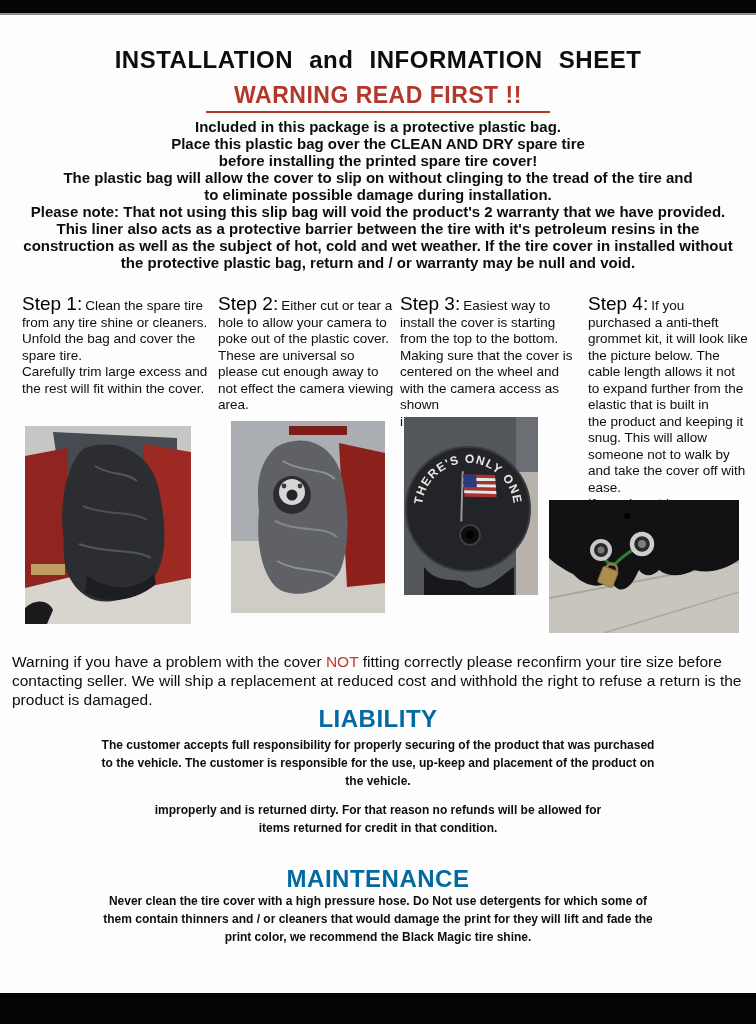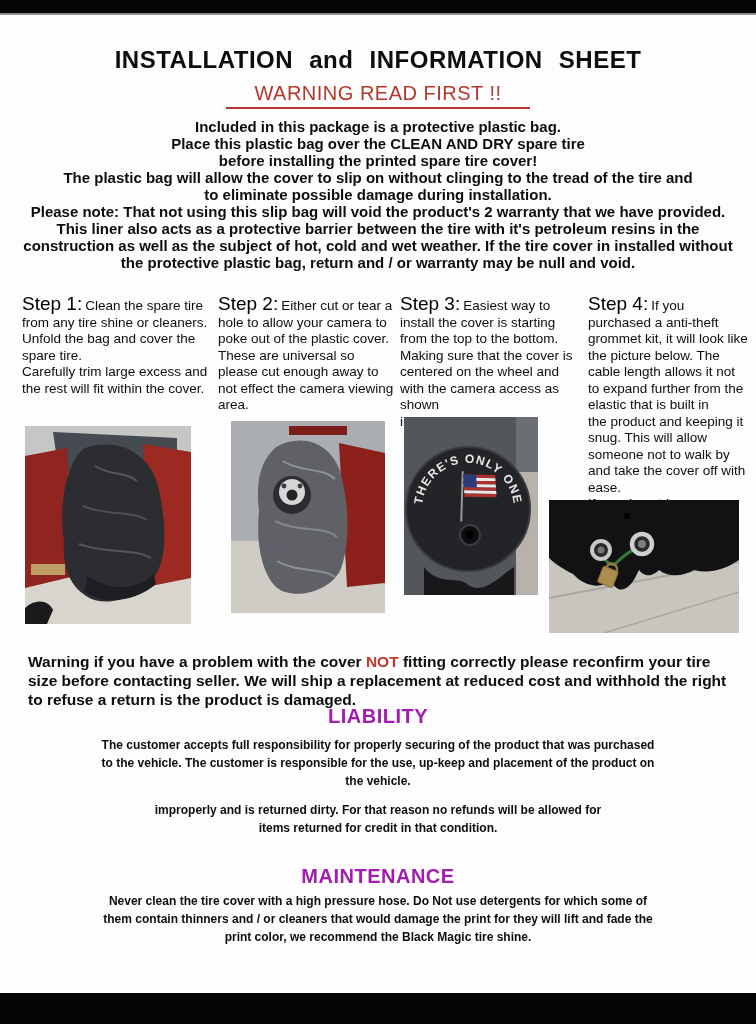--- a/index.html
+++ b/index.html
@@ -4,36 +4,36 @@
 <style>
   html,body{margin:0;padding:0;background:#ffffff;}
   #page{position:relative;width:756px;height:1024px;background:#fdfdfd;overflow:hidden;
         font-family:"Liberation Sans","DejaVu Sans",sans-serif;color:#0d0d0d;}
   .bar{position:absolute;left:0;width:756px;background:#050505;}
   #bar-top{top:0;height:13px;border-bottom:2px solid #8f8f8f;}
   #bar-bottom{top:993px;height:31px;}
   .abs{position:absolute;left:0;width:756px;}
   #title{top:46px;text-align:center;font-size:24px;font-weight:700;letter-spacing:.5px;word-spacing:9px;}
   #warn-wrap{top:82px;text-align:center;}
-  #warn-title{display:inline-block;color:#b2382c;font-size:20px;font-weight:400;
+  #warn-title{display:inline-block;color:#b2382c;font-size:23px;font-weight:700;
               border-bottom:2px solid #b2382c;padding:0 28px 2px 28px;letter-spacing:.5px;}
   .cline{font-size:15px;font-weight:700;line-height:17px;text-align:center;white-space:nowrap;}
   #intro{top:118px;}
   #note{top:203px;}
   .step{position:absolute;top:296px;font-size:13.5px;line-height:16.5px;}
   .step-label{color:#000000;font-size:19px;font-weight:400;}
   .step-text{white-space:pre-line;margin-left:3px;}
   #step1{left:22px;width:186px;}
   #step2{left:218px;width:180px;}
   #step3{left:400px;width:180px;}
   #step4{left:588px;width:160px;}
   .photo{position:absolute;display:block;}
-  #warning-par{top:652px;padding:0 28px;box-sizing:border-box;font-size:15.5px;font-weight:700;line-height:19px;text-align:left;}
+  #warning-par{top:652px;padding:0 12px;box-sizing:border-box;font-size:15.5px;font-weight:400;line-height:19px;text-align:left;}
   .red{color:#c0392b;}
-  .sec-h{text-align:center;color:#a21caf;font-size:20px;font-weight:700;letter-spacing:.5px;}
+  .sec-h{text-align:center;color:#0369a1;font-size:24px;font-weight:700;letter-spacing:.5px;}
   #liability-h{top:705px;}
   #liability-b{top:736px;}
   #statelaw{top:801px;}
   #maintenance-h{top:865px;}
   #maintenance-b{top:892px;}
   .bline{font-size:12px;font-weight:700;line-height:18px;text-align:center;white-space:nowrap;}
 </style>
 </head>
 <body>
 

